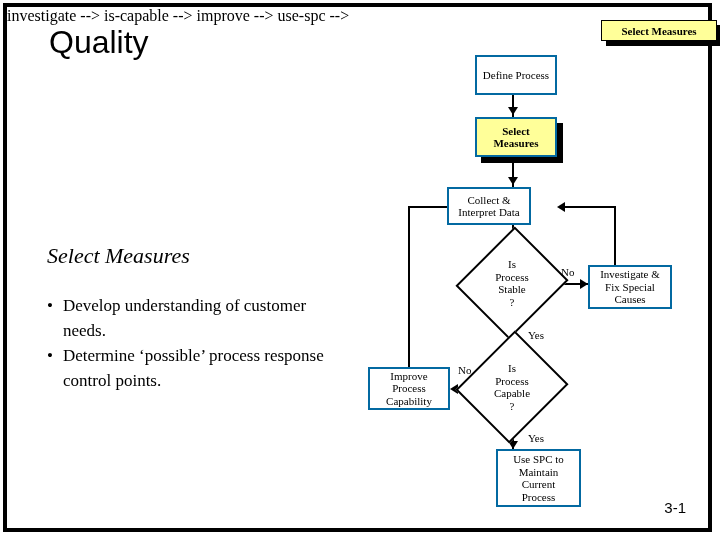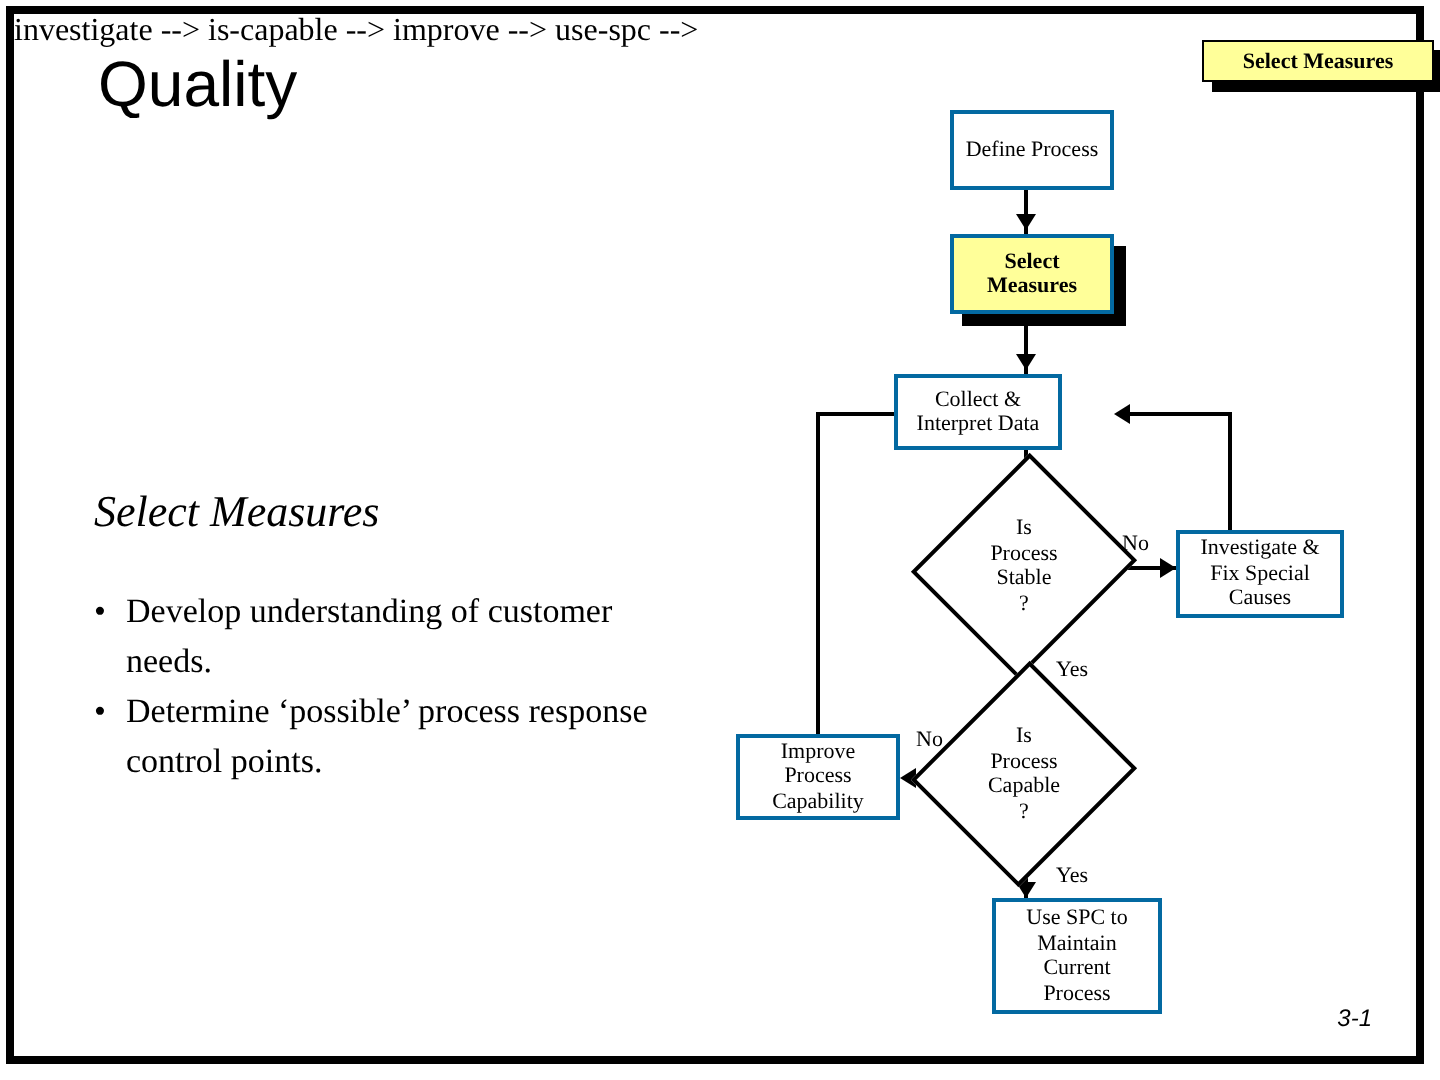--- a/index.html
+++ b/index.html
@@ -69,21 +69,21 @@
   
   #chip{position:absolute;left:594px;top:13px;width:116px;height:21px;
         background:#ffff99;border:1px solid #000000;box-sizing:border-box;
         display:flex;align-items:center;justify-content:center;
         font-family:"Liberation Serif",serif;font-weight:bold;font-size:11px;
         color:#000000;z-index:6;}
   #chip-shadow{position:absolute;left:599px;top:18px;width:116px;height:21px;
         background:#000000;z-index:5;}
 
   #pagenum{position:absolute;right:22px;bottom:12px;
-           font-family:"Liberation Sans",sans-serif;font-size:12px;color:#000000;font-style:italic;}
+           font-family:"Liberation Sans",sans-serif;font-size:15px;color:#000000;}
 </style>
 </head>
 <body>
 
 <div id="slide">
   <div id="frame">
 
     
     <div id="chip-shadow"></div>
     <div id="chip">

